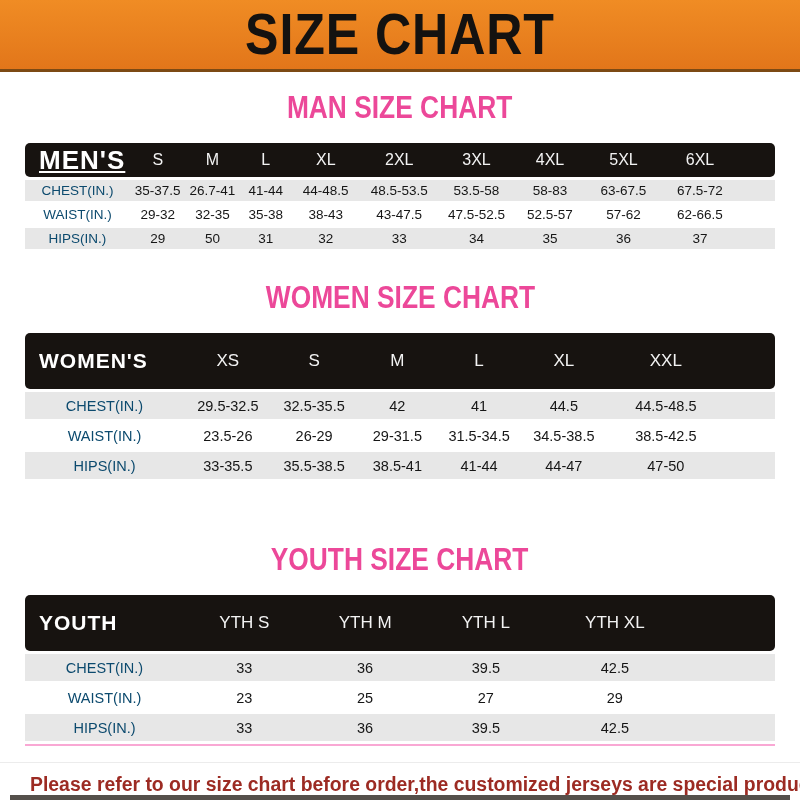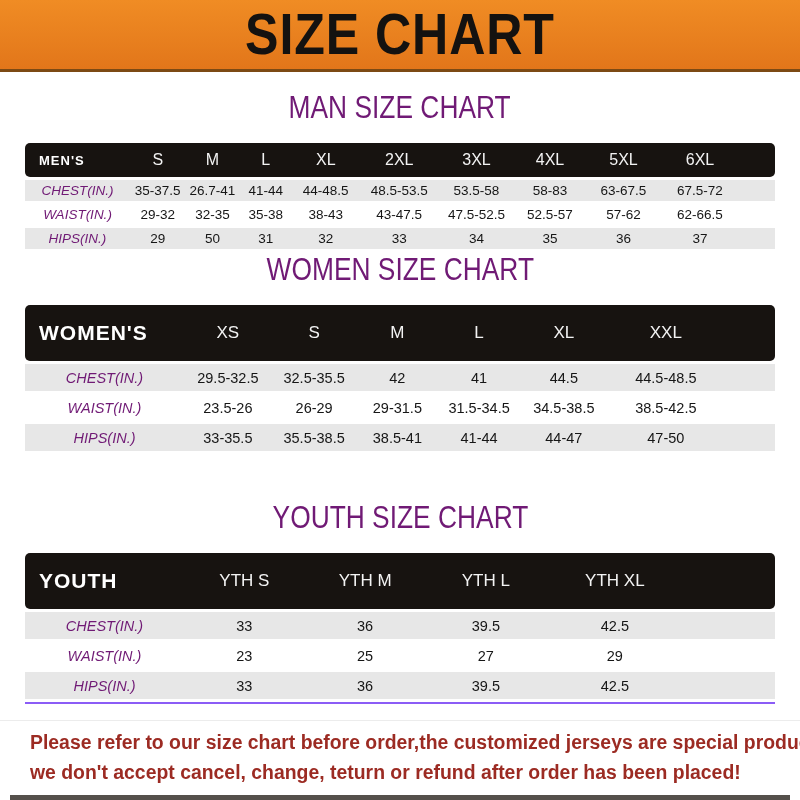--- a/index.html
+++ b/index.html
@@ -7,50 +7,50 @@
               font-family:"Liberation Sans", sans-serif; }
 
   
   .banner { height:72px; background:linear-gradient(#f08c24,#e2761a);
             border-bottom:3px solid #7c4a14;
             display:flex; align-items:center; justify-content:center; }
   .banner-title { font-size:57px; font-weight:800; color:#141210; line-height:1;
                   letter-spacing:1px; transform:scaleX(0.88); transform-origin:center; }
 
   
-  .section-heading { text-align:center; font-size:31px; font-weight:400; color:#701a75;
+  .section-heading { text-align:center; font-size:31px; font-weight:700; color:#ec4899;
                      letter-spacing:0; }
   .section-heading span { display:inline-block; transform:scaleX(0.85); }
   .h-man   { margin-top:18px; }
-  .h-women { }
-  .h-youth { margin-top:46px; }
+  .h-women { margin-top:28px; }
+  .h-youth { margin-top:60px; }
 
   
   table { width:750px; margin:14px 25px 0 25px; border-collapse:separate;
           border-spacing:0 3px; table-layout:fixed; }
   thead th { background:#171310; color:#f3f3f3; font-weight:normal;
              text-align:center; vertical-align:middle; }
   thead th:first-child { text-align:left; padding-left:14px; font-weight:bold;
                          color:#ffffff; letter-spacing:1px;
                          border-top-left-radius:5px; border-bottom-left-radius:5px; }
   thead th:last-child { border-top-right-radius:5px; border-bottom-right-radius:5px; }
   tbody td { text-align:center; vertical-align:middle; color:#161616; }
   tbody tr:nth-child(odd) td { background:#e7e7e7; }
   tbody tr:nth-child(even) td { background:#ffffff; }
-  tbody td:first-child { color:#701a75;font-style:italic; }
+  tbody td:first-child { color:#0c4a6e; }
 
   .tbl-men thead th { height:34px; font-size:16px; }
-  .tbl-men thead th:first-child { font-size:13px; }
+  .tbl-men thead th:first-child { font-size:26px;text-decoration:underline; }
   .tbl-men tbody td { height:21px; font-size:13.5px; }
 
   .tbl-women thead th, .tbl-youth thead th { height:56px; font-size:17px; }
   .tbl-women thead th:first-child, .tbl-youth thead th:first-child { font-size:21px; }
   .tbl-women tbody td, .tbl-youth tbody td { height:27px; font-size:14.5px; }
 
-  .tbl-youth { border-bottom:2px solid #8b5cf6; }
+  .tbl-youth { border-bottom:2px solid #f9a8d4; }
 
   
   .disclaimer { margin-top:16px; padding:6px 0 0 30px; border-top:1px solid #ececec;
                 color:#9c2b23; font-size:20px; line-height:30px; font-weight:bold; }
   .disclaimer div { transform:scaleX(0.97); transform-origin:left; white-space:nowrap; }
 
   
   .bottom-strip { position:absolute; left:10px; right:10px; bottom:0; height:5px;
                   background:#55504b; }
 </style>

